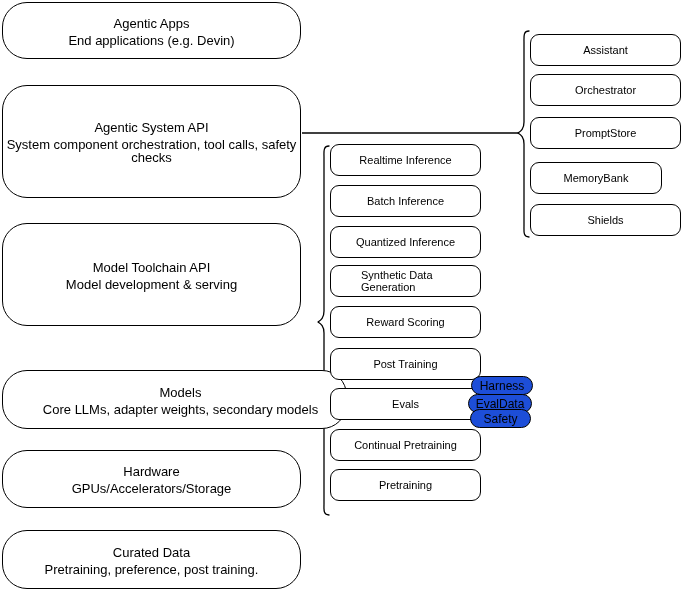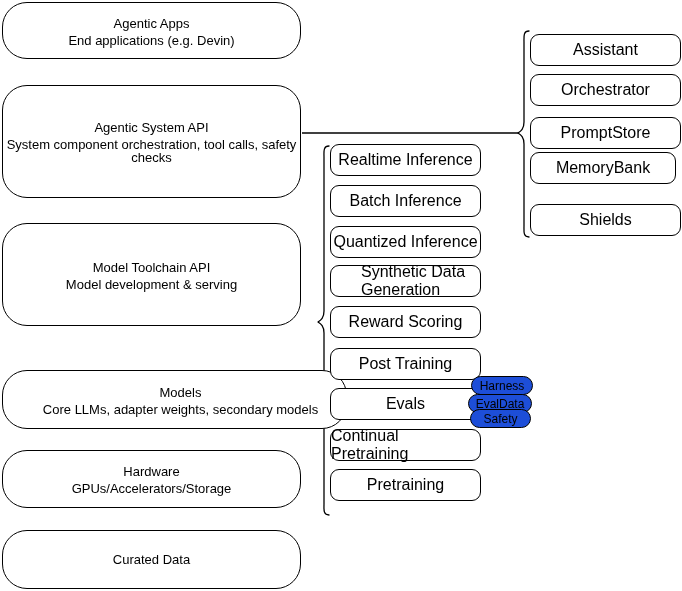--- a/index.html
+++ b/index.html
@@ -53,21 +53,21 @@
   
   .chip {
     position: absolute;
     box-sizing: border-box;
     border: 1.3px solid #000000;
     border-radius: 9px;
     background: #ffffff;
     display: flex;
     align-items: center;
     justify-content: center;
-    font-size: 16px;
+    font-size: 11px;
     color: #000000;
     height: 32px;
   }
 
   
   .pill {
     position: absolute;
     box-sizing: border-box;
     border: 1.3px solid #000000;
     border-radius: 999px;
@@ -150,20 +150,21 @@
     <div class="subtitle">Core LLMs, adapter weights, secondary models</div>
   </div>
 
   <div class="node layer-box" style="left:2px; top:450px; width:299px; height:58px;">
     <div class="title">Hardware</div>
     <div class="subtitle">GPUs/Accelerators/Storage</div>
   </div>
 
   <div class="node layer-box" style="left:2px; top:530px; width:299px; height:59px;">
     <div class="title">Curated Data</div>
+    <div class="subtitle">Pretraining, preference, post training.</div>
   </div>
 
   <div class="chip" style="left:330px; top:144px; width:151px;">Realtime Inference</div>
 
   <div class="chip" style="left:330px; top:185px; width:151px;">Batch Inference</div>
 
   <div class="chip" style="left:330px; top:226px; width:151px;">Quantized Inference</div>
 
   <div class="chip" style="left:330px; top:265px; width:151px;padding-left:30px;">Synthetic Data Generation</div>
 
@@ -182,17 +183,17 @@
   <div class="pill" style="left:468px; top:394px; width:64px;">EvalData</div>
 
   <div class="pill" style="left:470px; top:409px; width:61px;">Safety</div>
 
   <div class="chip" style="left:530px; top:34px; width:151px;">Assistant</div>
 
   <div class="chip" style="left:530px; top:74px; width:151px;">Orchestrator</div>
 
   <div class="chip" style="left:530px; top:117px; width:151px;">PromptStore</div>
 
-  <div class="chip" style="left:530px; top:152px; width:146px;">MemoryBank</div>
+  <div class="chip" style="left:530px; top:162px; width:132px;">MemoryBank</div>
 
   <div class="chip" style="left:530px; top:204px; width:151px;">Shields</div>
 
 </div>
 
 </body></html>

